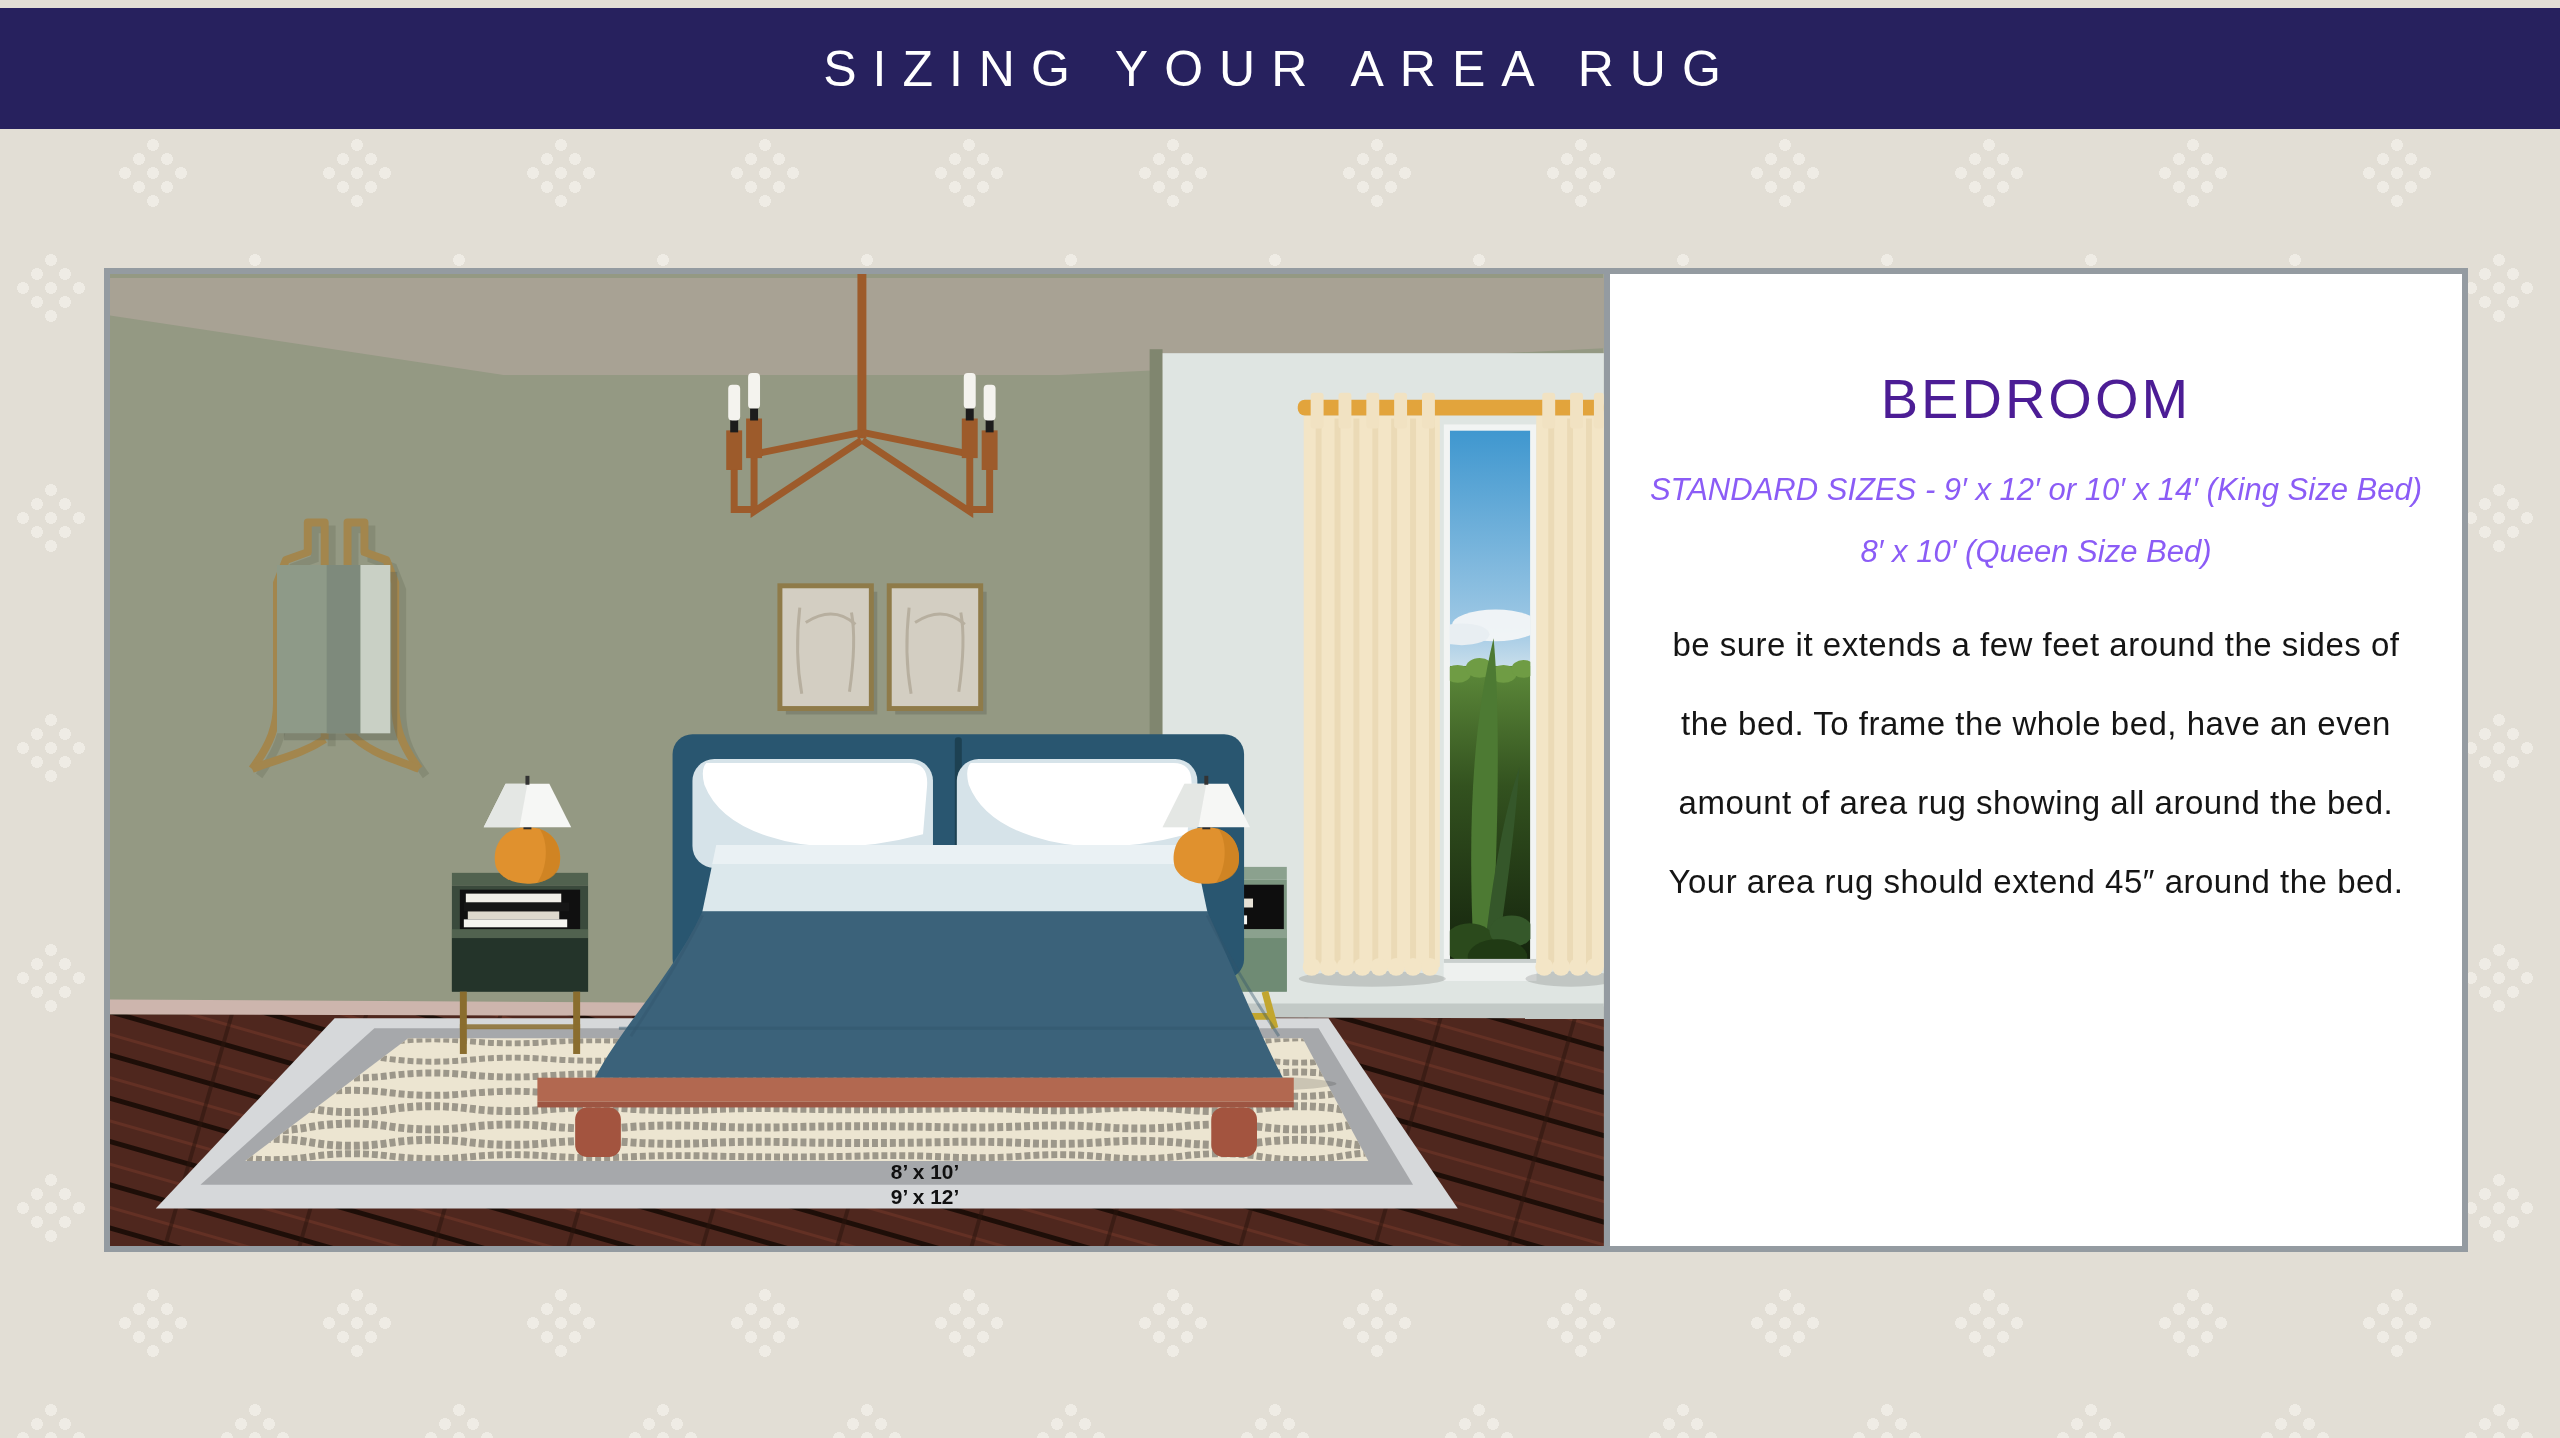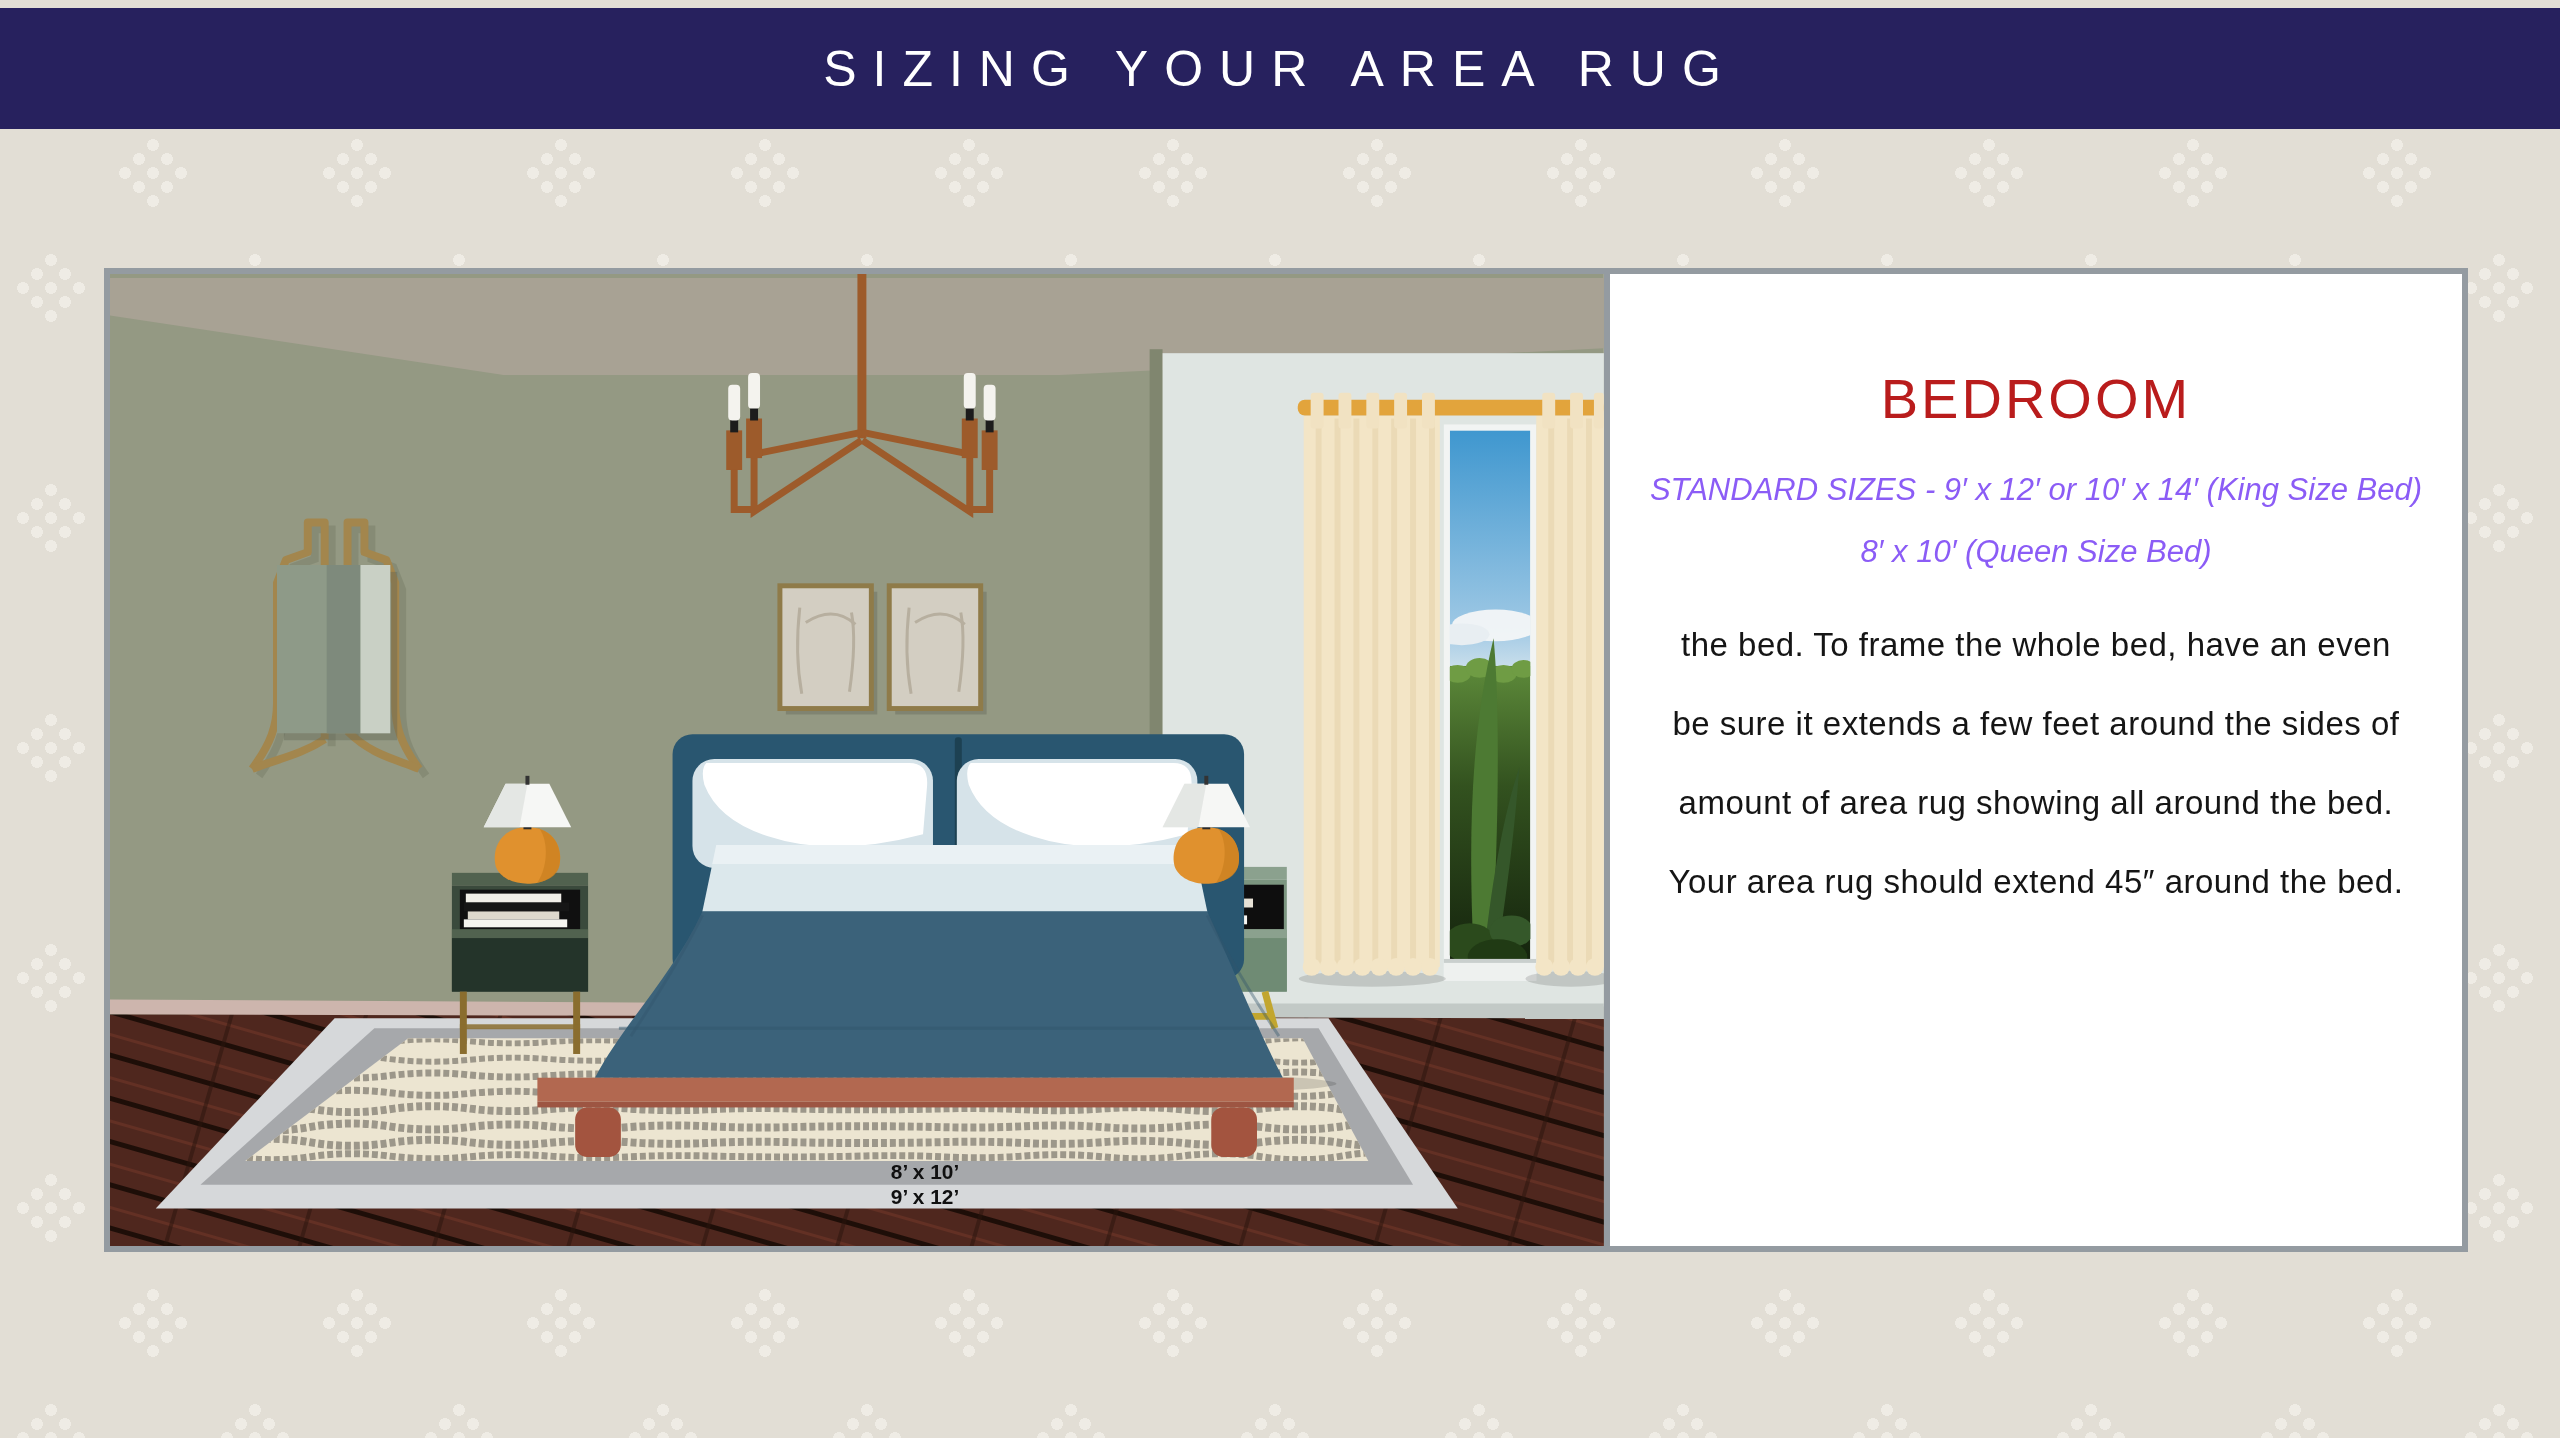--- a/index.html
+++ b/index.html
@@ -45,21 +45,21 @@
     position:absolute; left:104px; top:268px; width:2364px; height:984px;
     border:6px solid #949ba1; background:#ffffff; display:flex;
   }
   .scene { width:63.6%; height:100%; position:relative; }
   .scene svg { width:100%; height:100%; display:block; }
   .panel {
     flex:1; border-left:6px solid #949ba1; background:#ffffff;
     text-align:center; padding:92px 40px 0 40px;
   }
   .panel-heading {
-    font-size:56px; font-weight:500; letter-spacing:3px; color:#b91c1c;
+    font-size:56px; font-weight:500; letter-spacing:3px; color:#4c1d95;
     margin-bottom:28px;
   }
   .size-line {
     font-size:31px; font-style:italic; color:#8b5cf6;
     line-height:62px; white-space:nowrap;
   }
   .body-text { margin-top:22px; }
   .body-line {
     font-size:33px; color:#151515; line-height:79px;
     letter-spacing:0.5px; white-space:nowrap;
@@ -341,20 +341,20 @@
       <text x="820" y="914" text-anchor="middle" font-family="Liberation Sans, sans-serif" font-size="21" font-weight="bold" fill="#101010">8’ x 10’</text>
       <text x="820" y="940" text-anchor="middle" font-family="Liberation Sans, sans-serif" font-size="21" font-weight="bold" fill="#101010">9’ x 12’</text>
     </svg>
   </div>
 
   <aside class="panel">
     <h1 class="panel-heading">BEDROOM</h1>
     <div class="size-line">STANDARD SIZES - 9′ x 12′ or 10′ x 14′ (King Size Bed)</div>
     <div class="size-line">8′ x 10′ (Queen Size Bed)</div>
     <div class="body-text">
+      <div class="body-line">be sure it extends a few feet around the sides of</div>
       <div class="body-line">the bed. To frame the whole bed, have an even</div>
-      <div class="body-line">be sure it extends a few feet around the sides of</div>
       <div class="body-line">amount of area rug showing all around the bed.</div>
       <div class="body-line">Your area rug should extend 45″ around the bed.</div>
     </div>
   </aside>
 
 </div>
 
 </body></html>

